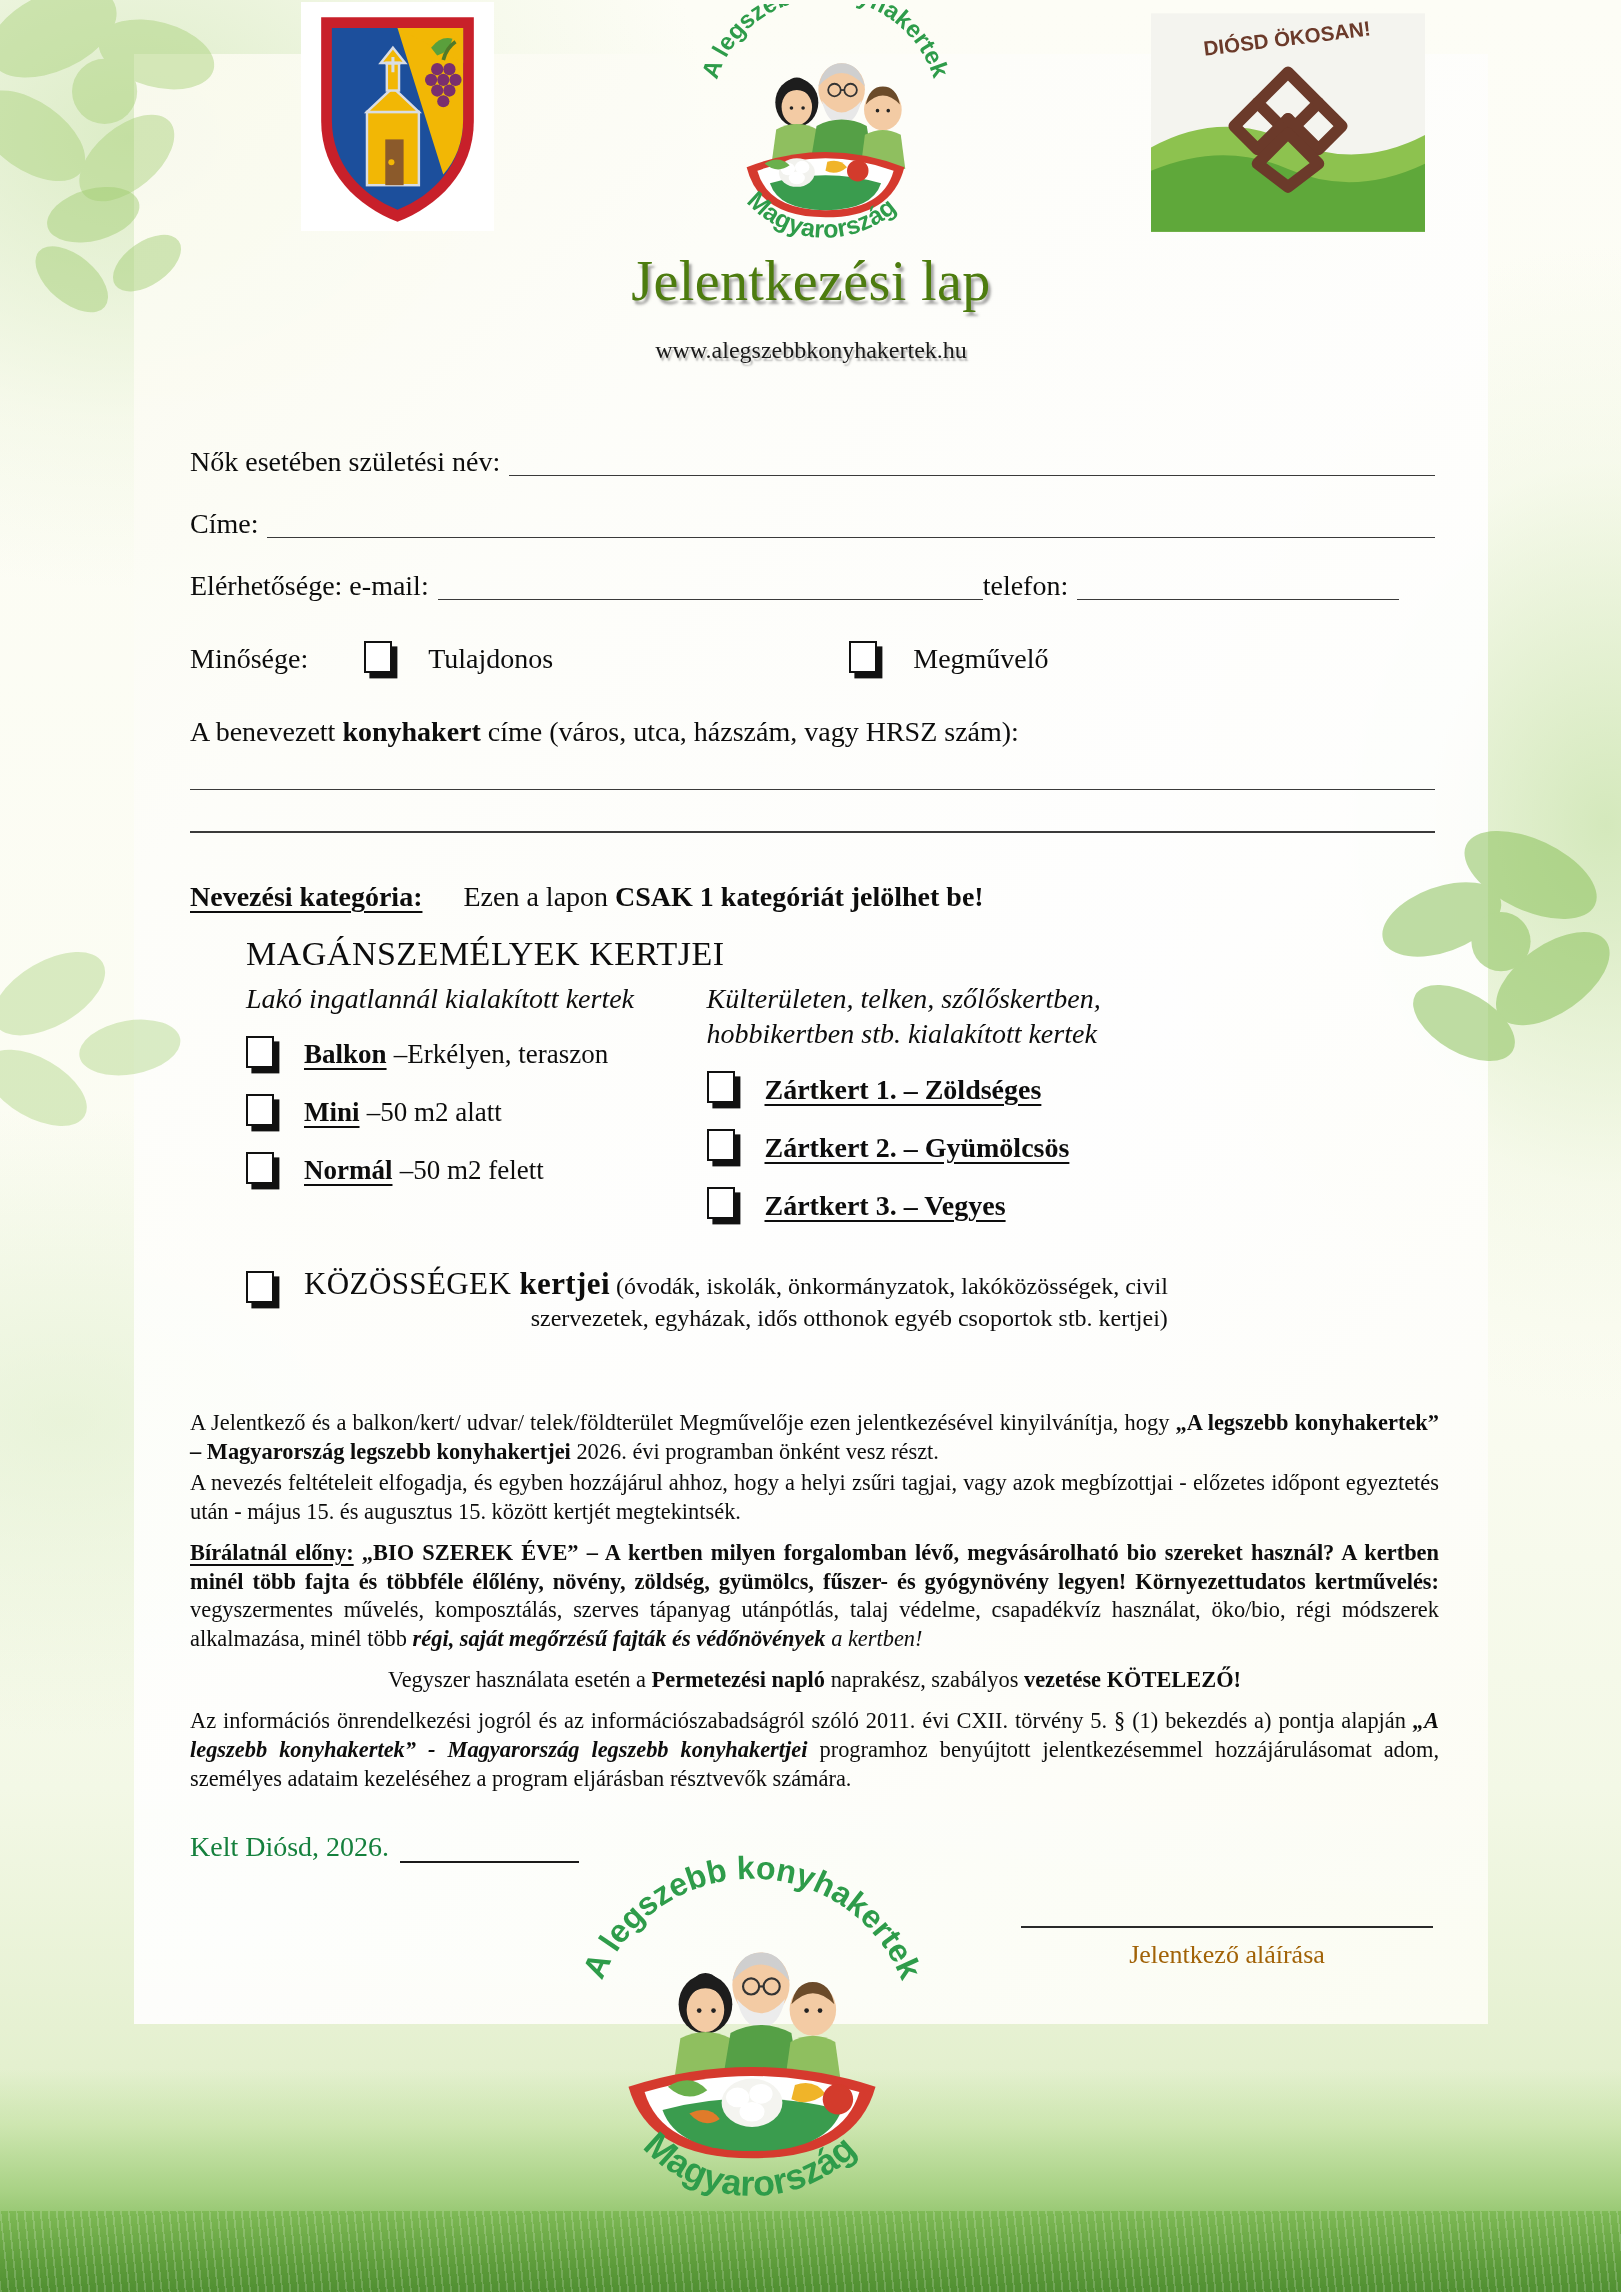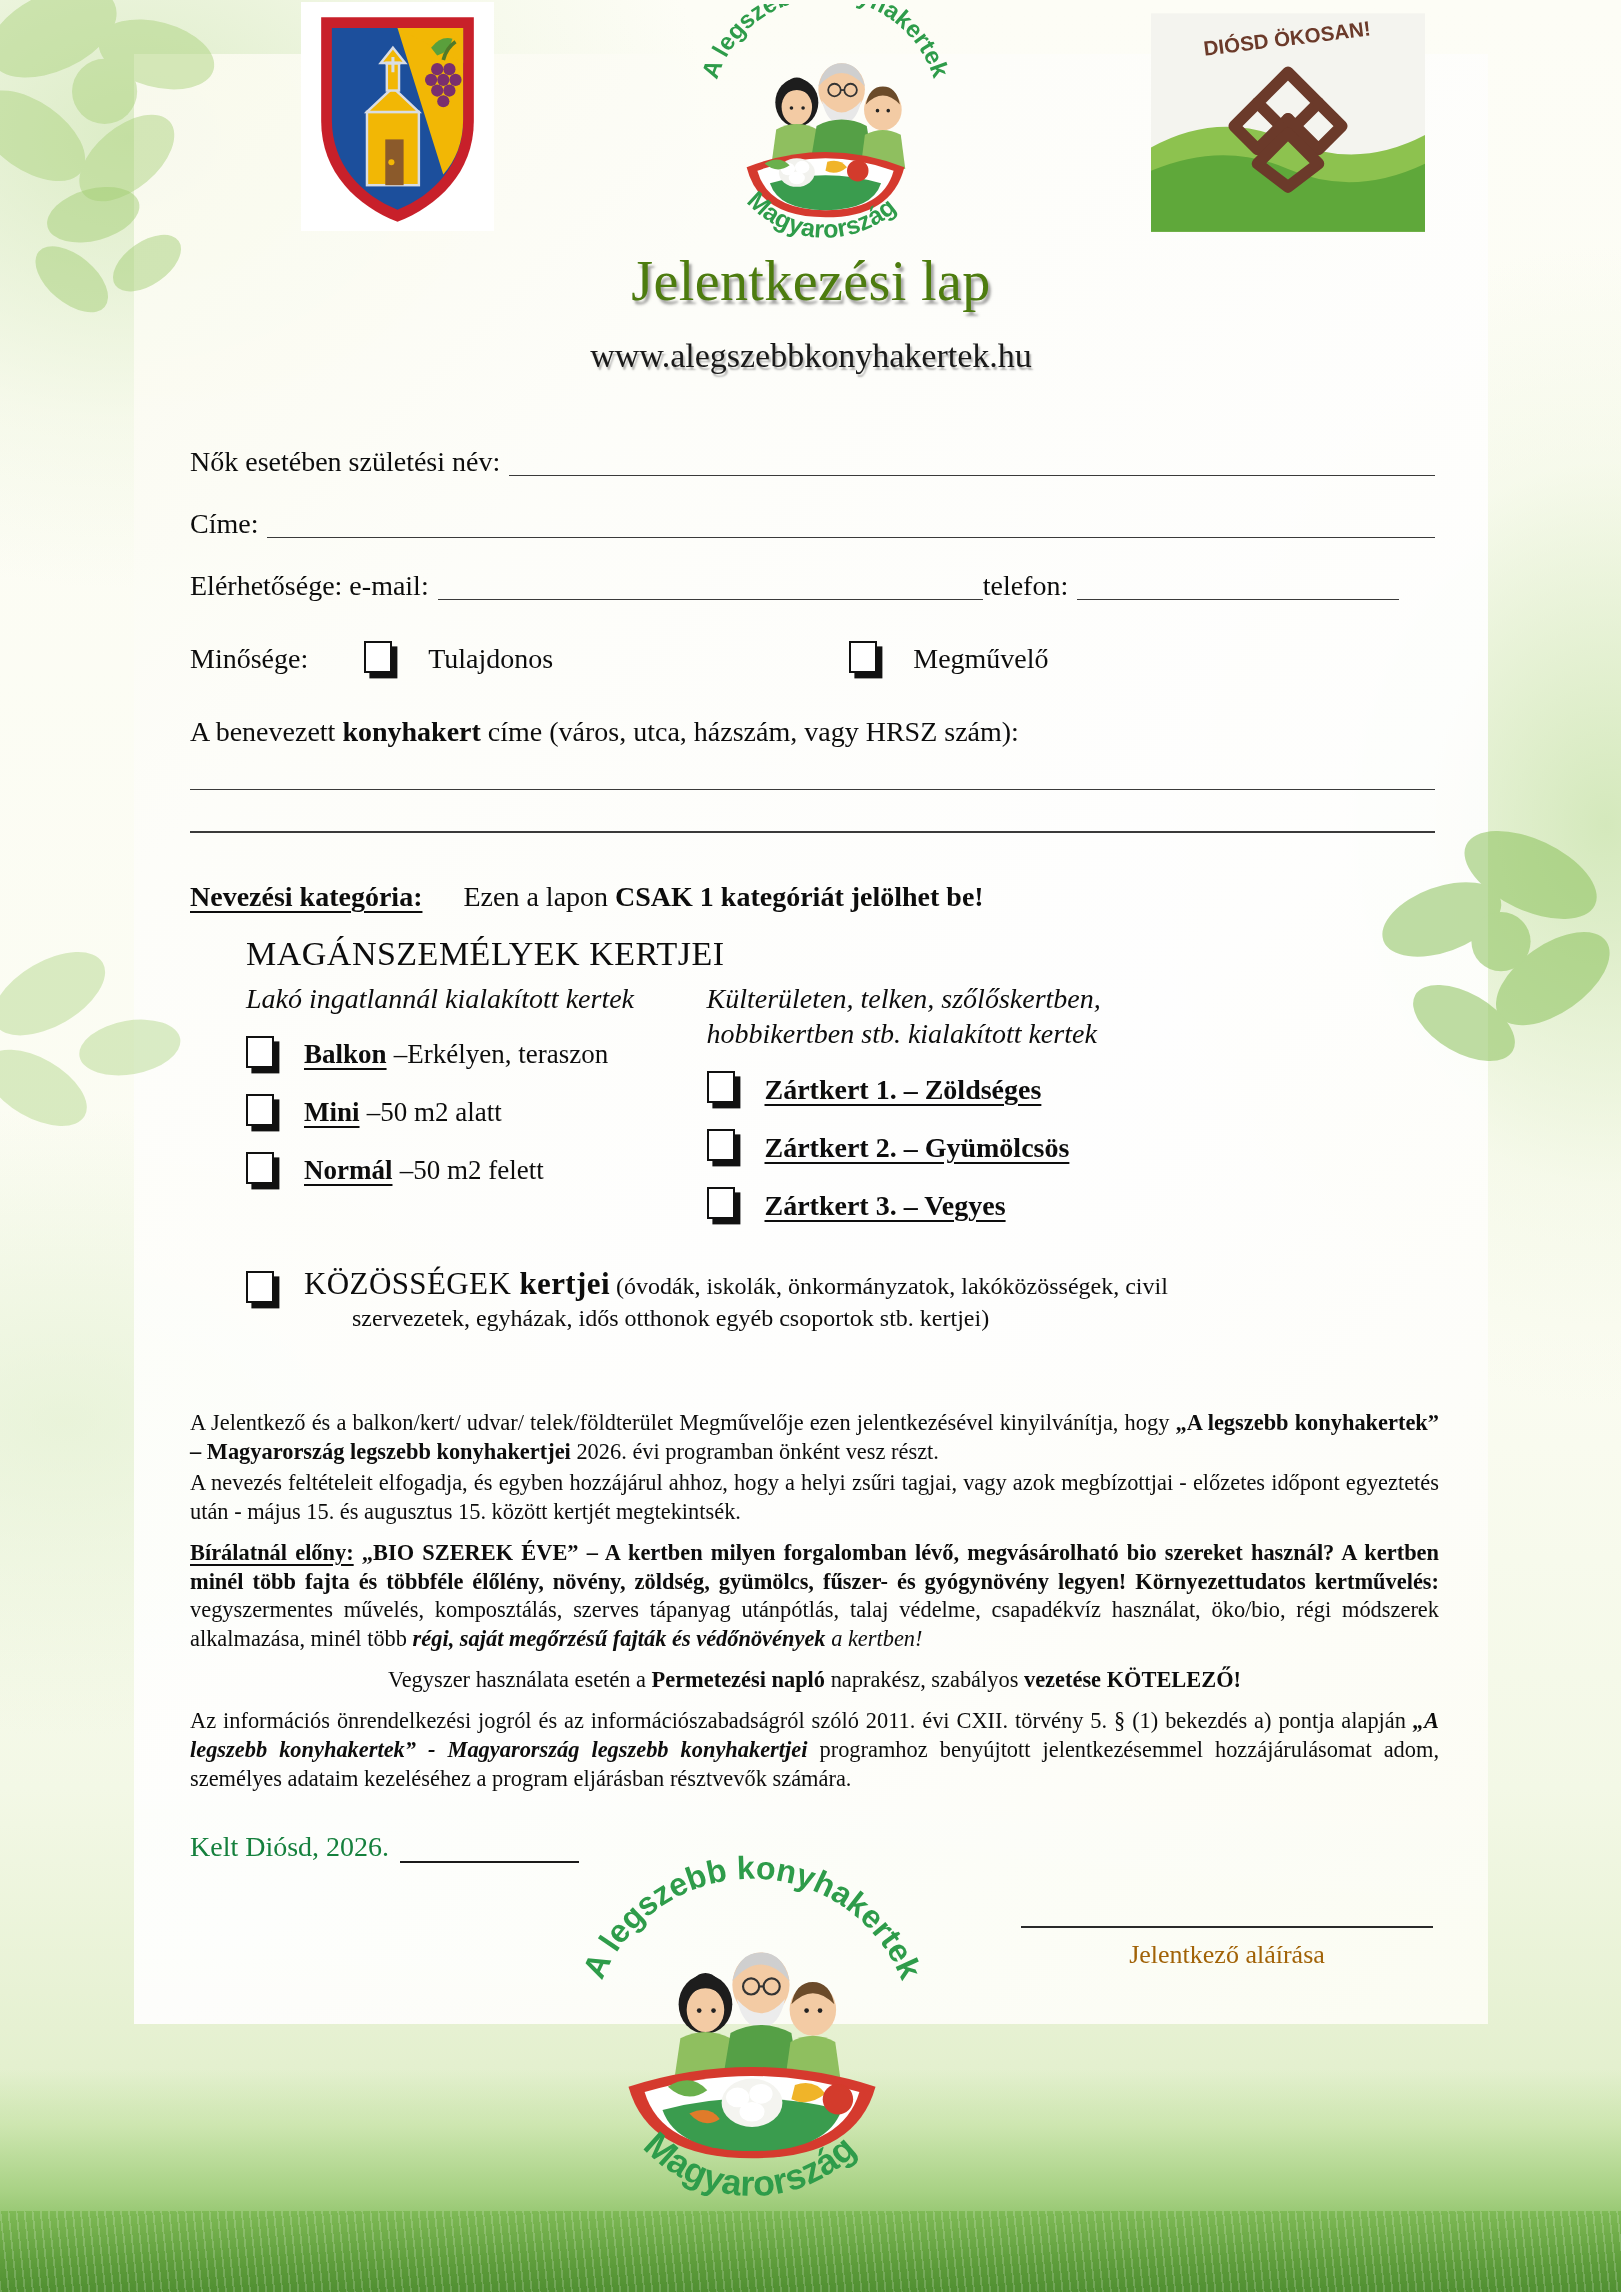--- a/index.html
+++ b/index.html
@@ -48,21 +48,21 @@
   #logo-right{left:1151px;top:12.5px;width:274px;height:219px;}
   
   #title{
     position:absolute;left:0;right:0;top:249px;text-align:center;
     font-size:56px;font-weight:400;color:#4d7c0f;
     text-shadow:2.7px 3.6px 2.7px rgba(90,90,90,.55);
     letter-spacing:0.4px;
   }
   #subtitle{
     position:absolute;left:0;right:0;top:337px;text-align:center;
-    font-size:34px;color:#1a1a1a;
+    font-size:24px;color:#1a1a1a;
     text-shadow:1.8px 2.7px 1.8px rgba(110,110,110,.5);
   }
   
   #form{position:absolute;left:190px;top:448px;width:1245px;color:#0d0d0d;}
   .frow{display:flex;align-items:flex-end;font-size:28px;line-height:1.0;margin-bottom:34px;}
   .flabel{white-space:nowrap;}
   .fline{
     flex:1 1 auto;height:19.7px;margin-left:9px;
     border-bottom:1.8px solid #3a3a3a;
   }
@@ -96,21 +96,21 @@
   .colwrap{display:flex;margin-top:8px;}
   .colL{width:448px;}
   .colR{width:573px;margin-left:12.5px;}
   .italhead{font-style:italic;font-size:28px;line-height:1.25;}
   .optrow{display:flex;align-items:center;margin-top:20.6px;font-size:27px;}
   .optrow .cb{margin-right:30px;margin-bottom:5.4px;}
   .optrow .strong{font-weight:700;text-decoration:underline;text-underline-offset:4.5px;}
   .optrow .tail{margin-left:7.2px;}
   .zrow .strong{font-weight:700;text-decoration:underline;text-underline-offset:5.4px;font-size:28px;}
   
-  #kozrow{display:flex;margin-top:41px;padding-left:56px;font-size:28px;}
+  #kozrow{display:flex;margin-top:41px;padding-left:56px;font-size:28px;text-align:right;}
   #kozrow .cb{margin-right:30px;margin-top:5.4px;}
   #kozcap .k1{font-size:31px;letter-spacing:0.4px;}
   #kozcap .k2{font-weight:700;}
   #kozcap .k3{font-size:24px;}
   #kozcap .l2{display:block;margin-left:48px;font-size:24px;margin-top:3.6px;}
   
   #body{position:absolute;left:190px;top:1409px;width:1249px;font-size:22.4px;line-height:1.28;color:#0d0d0d;text-align:justify;}
   #body p{margin:0 0 2.7px 0;}
   #body b{font-weight:700;}
   #body i{font-style:italic;}

